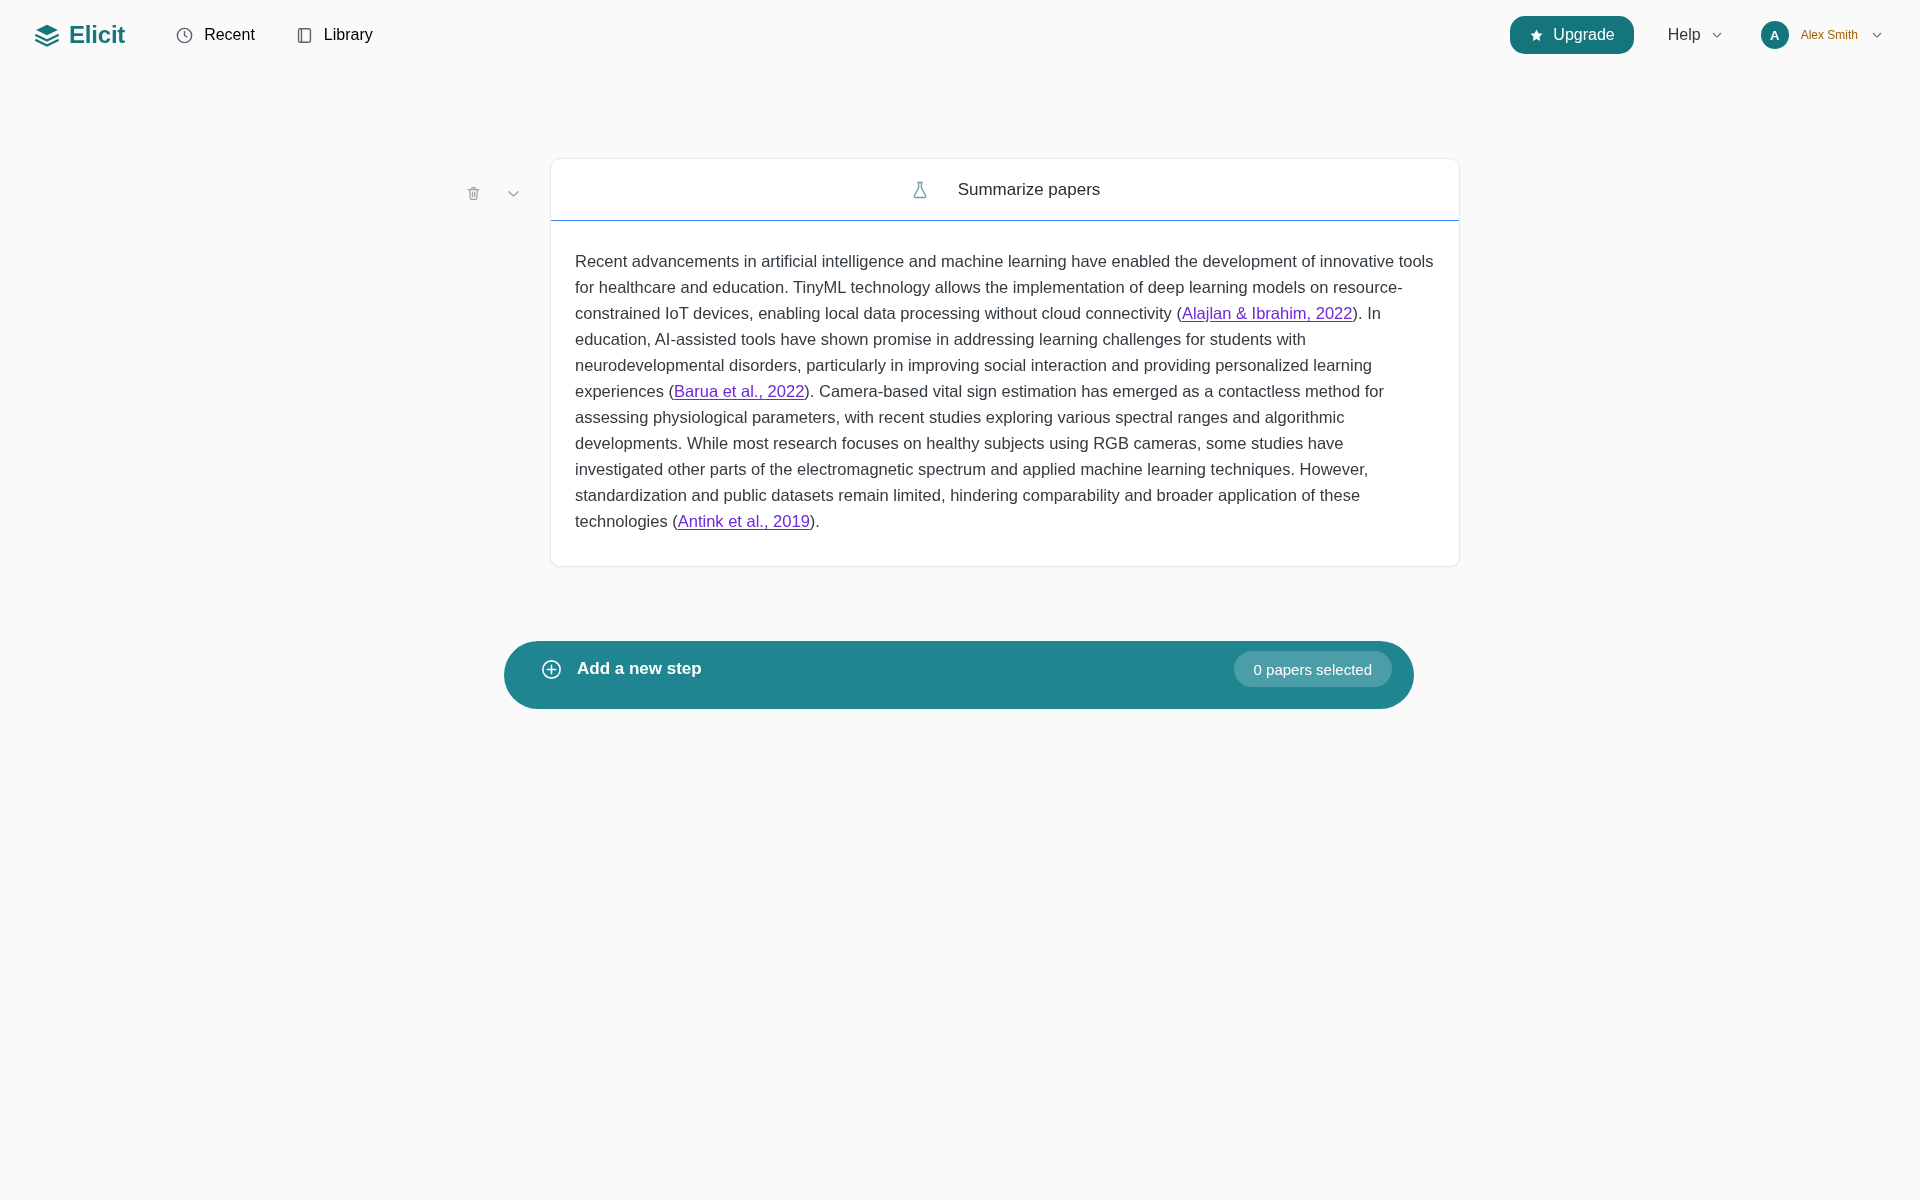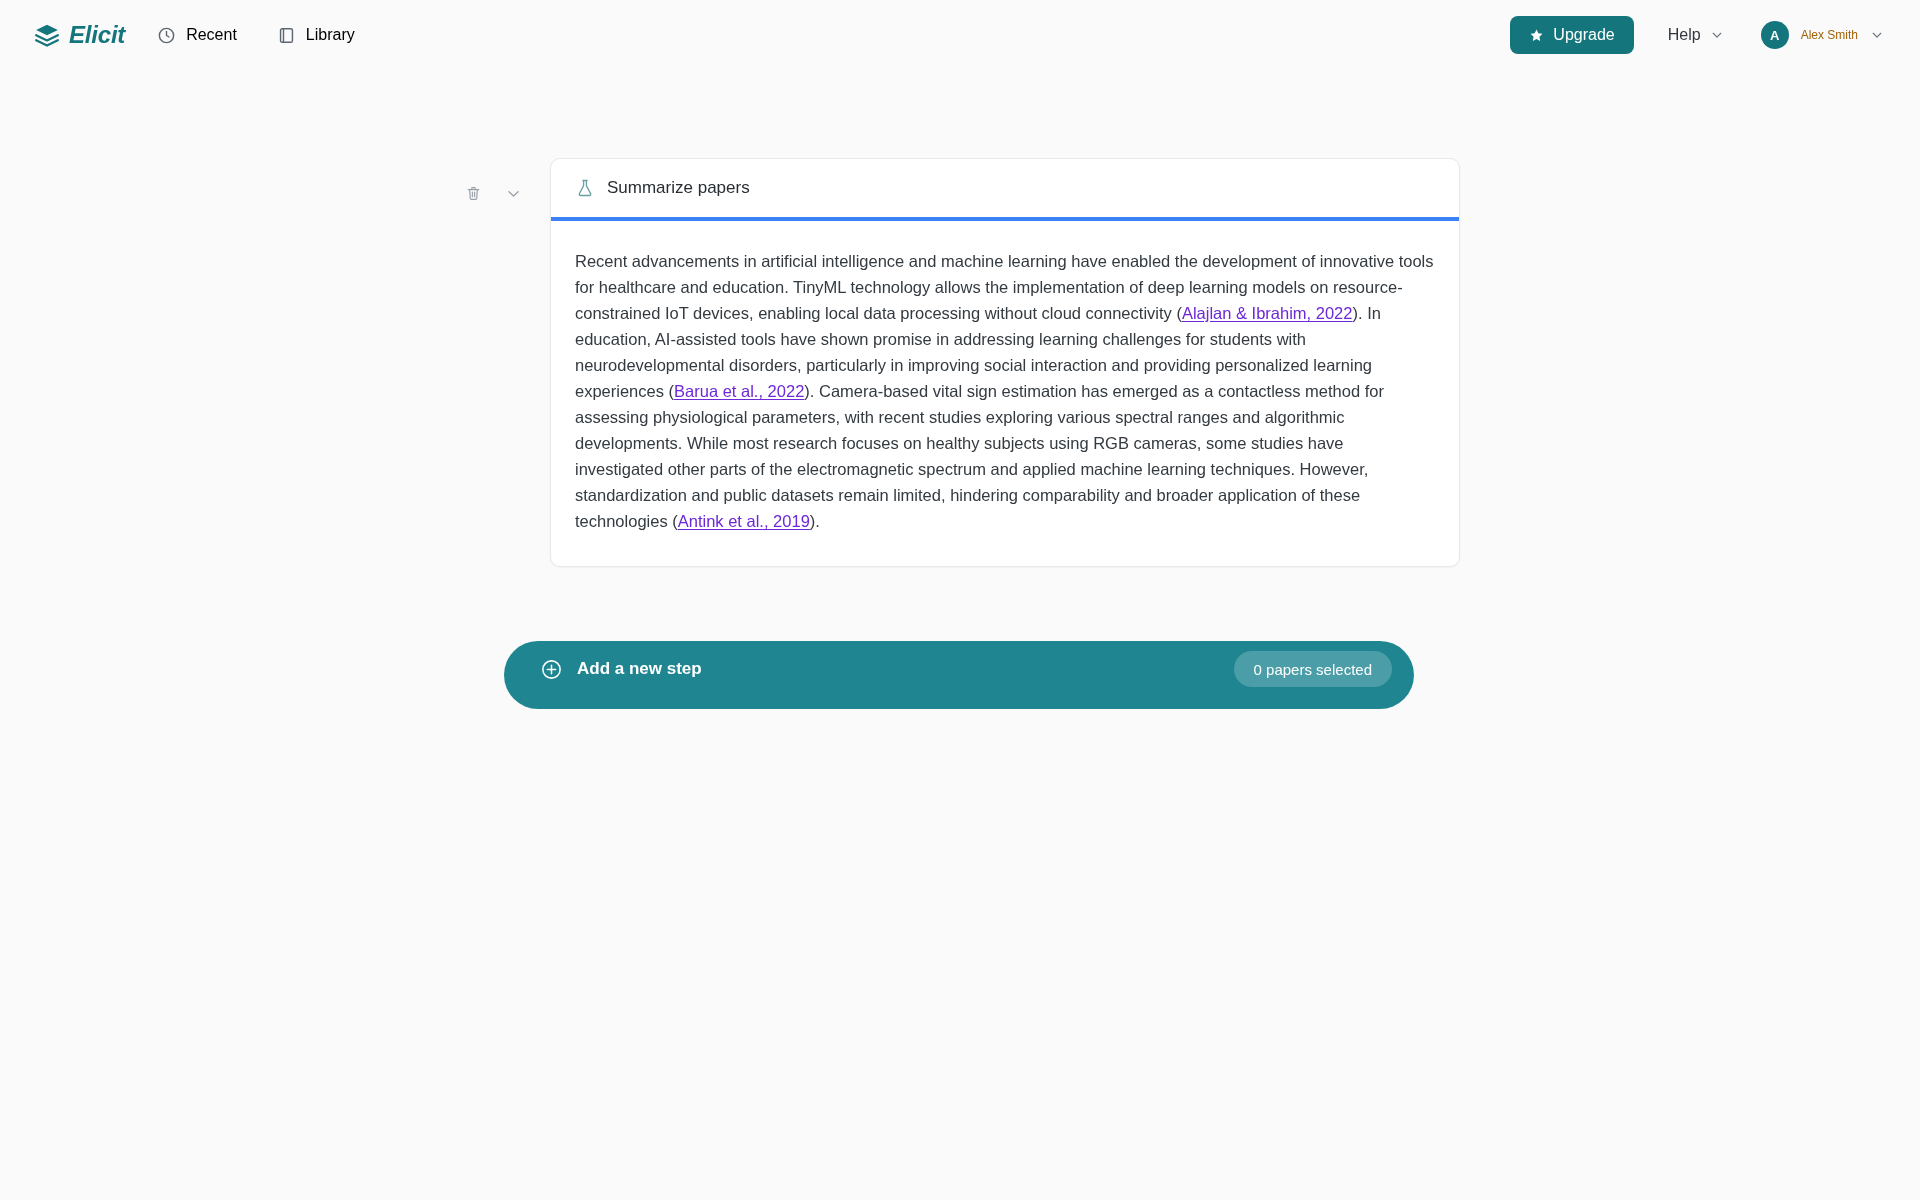--- a/index.html
+++ b/index.html
@@ -29,23 +29,22 @@
     background: #fafafa;
     display: flex;
     align-items: center;
     padding: 0 28px 0 34px;
   }
 
   .brand {
     display: flex;
     align-items: center;
     gap: 9px;
-    margin-right: 20px;
-    cursor: pointer;
-    font-style: italic;
+    margin-right: 38px;
+    cursor: pointer;
   }
   .brand-logo { width: 26px; height: 26px; display: block; }
   .brand-name {
     font-size: 24px;
     font-weight: 700;
     color: #15757c;
     letter-spacing: -0.2px;
   }
 
   .nav-item {
@@ -62,21 +61,21 @@
 
   .header-spacer { flex: 1; }
 
   .upgrade-btn {
     display: flex;
     align-items: center;
     gap: 9px;
     background: #15757c;
     color: #ffffff;
     border: none;
-    border-radius: 8px;
+    border-radius: 15px;
     height: 38px;
     padding: 0 19px;
     font-size: 16px;
     font-family: "Liberation Sans", sans-serif;
     font-weight: 400;
     cursor: pointer;
     margin-right: 24px;
   }
   .star-icon { width: 15px; height: 15px; display: block; }
 
@@ -186,23 +185,24 @@
     width: 910px;
     background: #ffffff;
     border: 1px solid #e8e8e8;
     border-radius: 10px;
     box-shadow: 0 1px 2px rgba(16,24,40,0.04);
   }
   .card-header {
     height: 62px;
     display: flex;
     align-items: center;
-    gap: 12px;
+    gap: 28px;
     padding: 0 24px;
-    border-bottom: 4px solid #3b82f6;
+    border-bottom: 1px solid #3b82f6;
+    justify-content: center;
   }
   .flask-icon { width: 20px; height: 20px; display: block; color: #6a9fa5; }
   .card-title {
     font-size: 17px;
     color: #272e33;
   }
   .card-body {
     padding: 27px 24px 32px 24px;
   }
   .summary-text {

